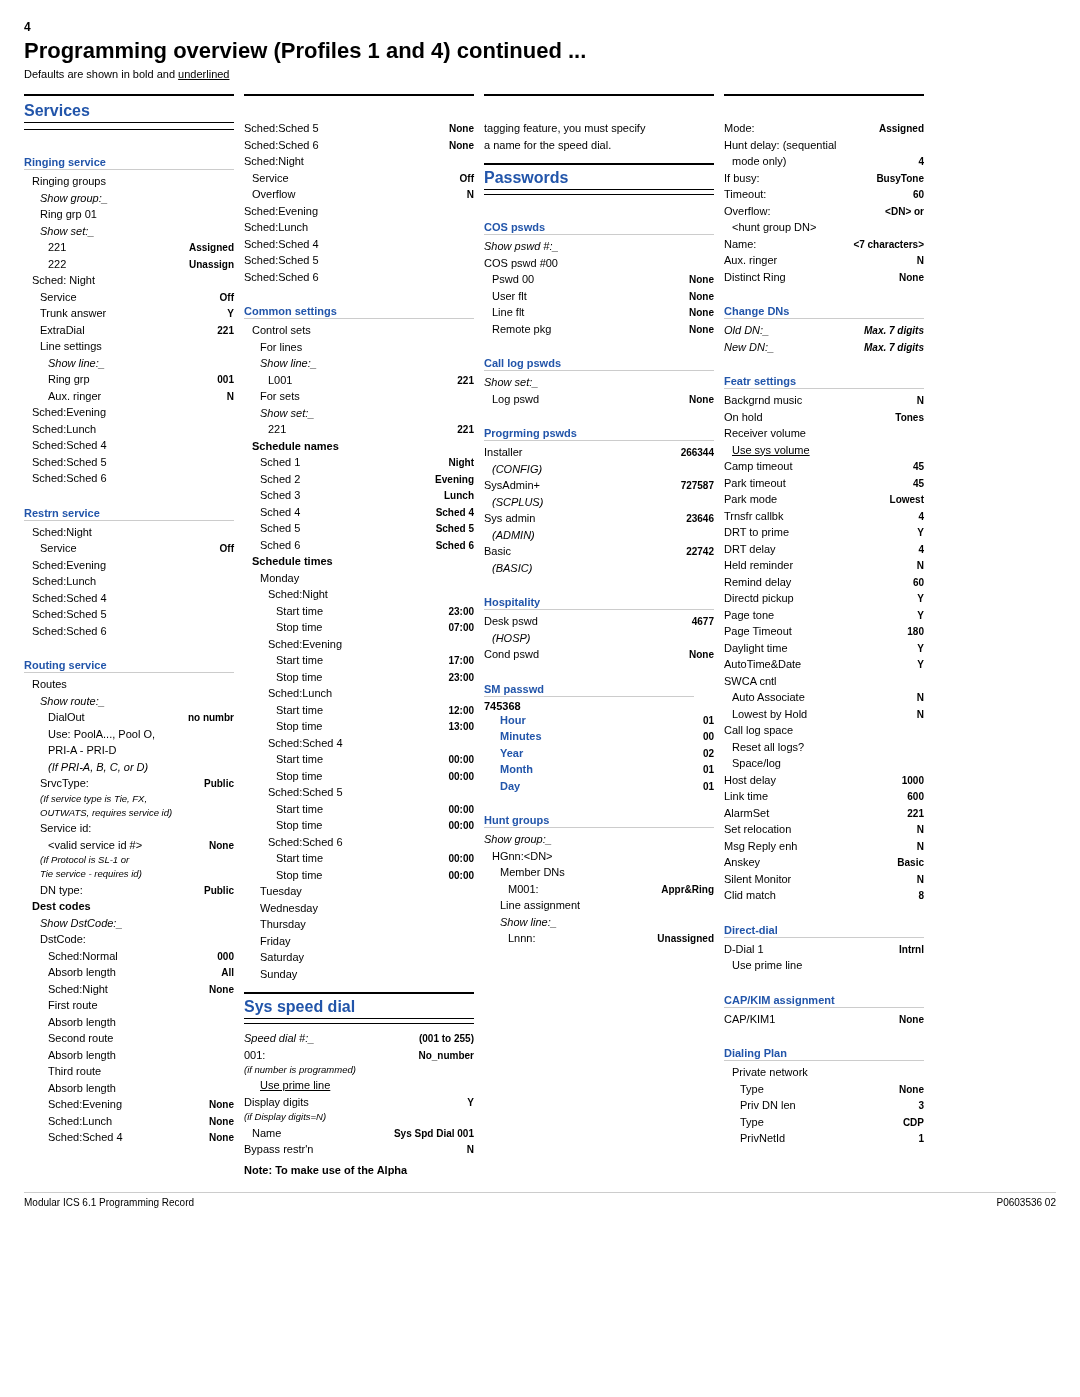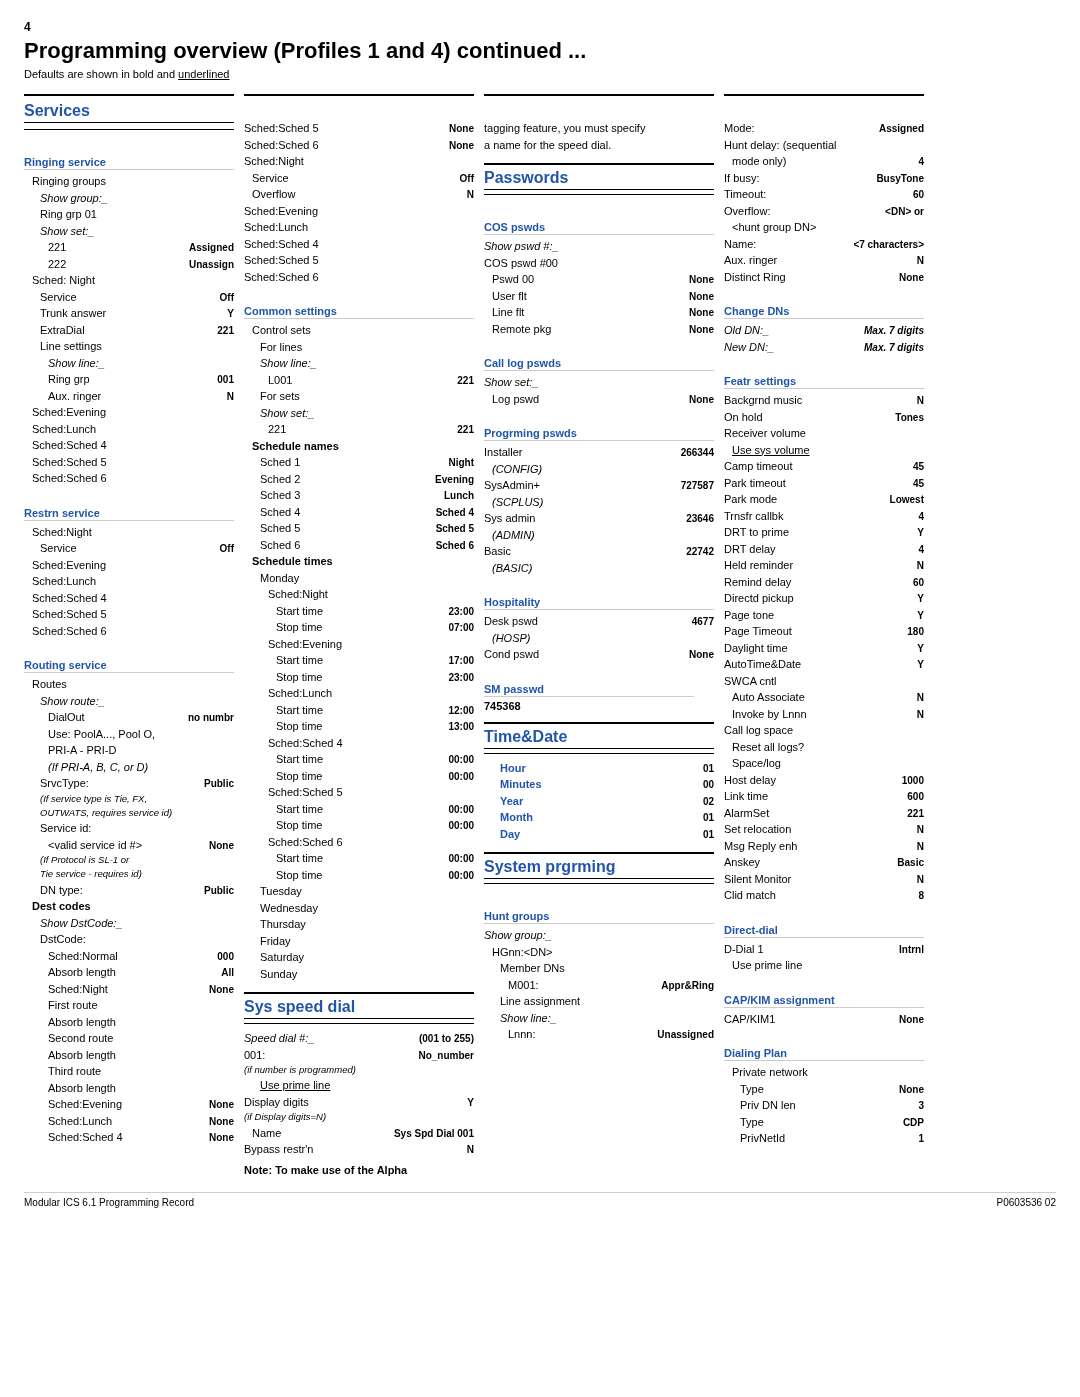--- a/index.html
+++ b/index.html
@@ -601,24 +601,20 @@
       <span class="label indent1 italic">(HOSP)</span>
     </div>
     <div class="item-row">
       <span class="label">Cond pswd</span>
       <span class="value">None</span>
     </div>
 
     <div class="sub-section-title" style="display:inline-block; margin-right:20px;">SM passwd</div>
     <span class="value bold">745368</span>
 
-    <div style="margin-top:10px; border-top:2px solid #000; padding-top:4px;">
-      <div class="section-title">Time&amp;Date</div>
-      <div class="top-divider" style="border-top:1px solid #000; margin-top:2px;"></div>
-    </div>
 
     <div class="item-row">
       <span class="label blue-label">Hour</span>
       <span class="value">01</span>
     </div>
     <div class="item-row">
       <span class="label blue-label">Minutes</span>
       <span class="value">00</span>
     </div>
     <div class="item-row">
@@ -627,24 +623,20 @@
     </div>
     <div class="item-row">
       <span class="label blue-label">Month</span>
       <span class="value">01</span>
     </div>
     <div class="item-row">
       <span class="label blue-label">Day</span>
       <span class="value">01</span>
     </div>
 
-    <div style="margin-top:10px; border-top:2px solid #000; padding-top:4px;">
-      <div class="section-title">System prgrming</div>
-      <div class="top-divider" style="border-top:1px solid #000; margin-top:2px;"></div>
-    </div>
 
     <div class="sub-section-title">Hunt groups</div>
     <div class="item-row italic">
       <span class="label">Show group:_</span>
     </div>
     <div class="item-row indent1">
       <span class="label">HGnn:&lt;DN&gt;</span>
     </div>
     <div class="item-row indent2">
       <span class="label">Member DNs</span>
@@ -786,21 +778,21 @@
       <span class="value">Y</span>
     </div>
     <div class="item-row">
       <span class="label">SWCA cntl</span>
     </div>
     <div class="item-row indent1">
       <span class="label">Auto Associate</span>
       <span class="value">N</span>
     </div>
     <div class="item-row indent1">
-      <span class="label">Invoke by Lnnn</span>
+      <span class="label">Lowest by Hold</span>
       <span class="value">N</span>
     </div>
     <div class="item-row">
       <span class="label">Call log space</span>
     </div>
     <div class="item-row indent1">
       <span class="label">Reset all logs?</span>
     </div>
     <div class="item-row indent1">
       <span class="label">Space/log</span>

